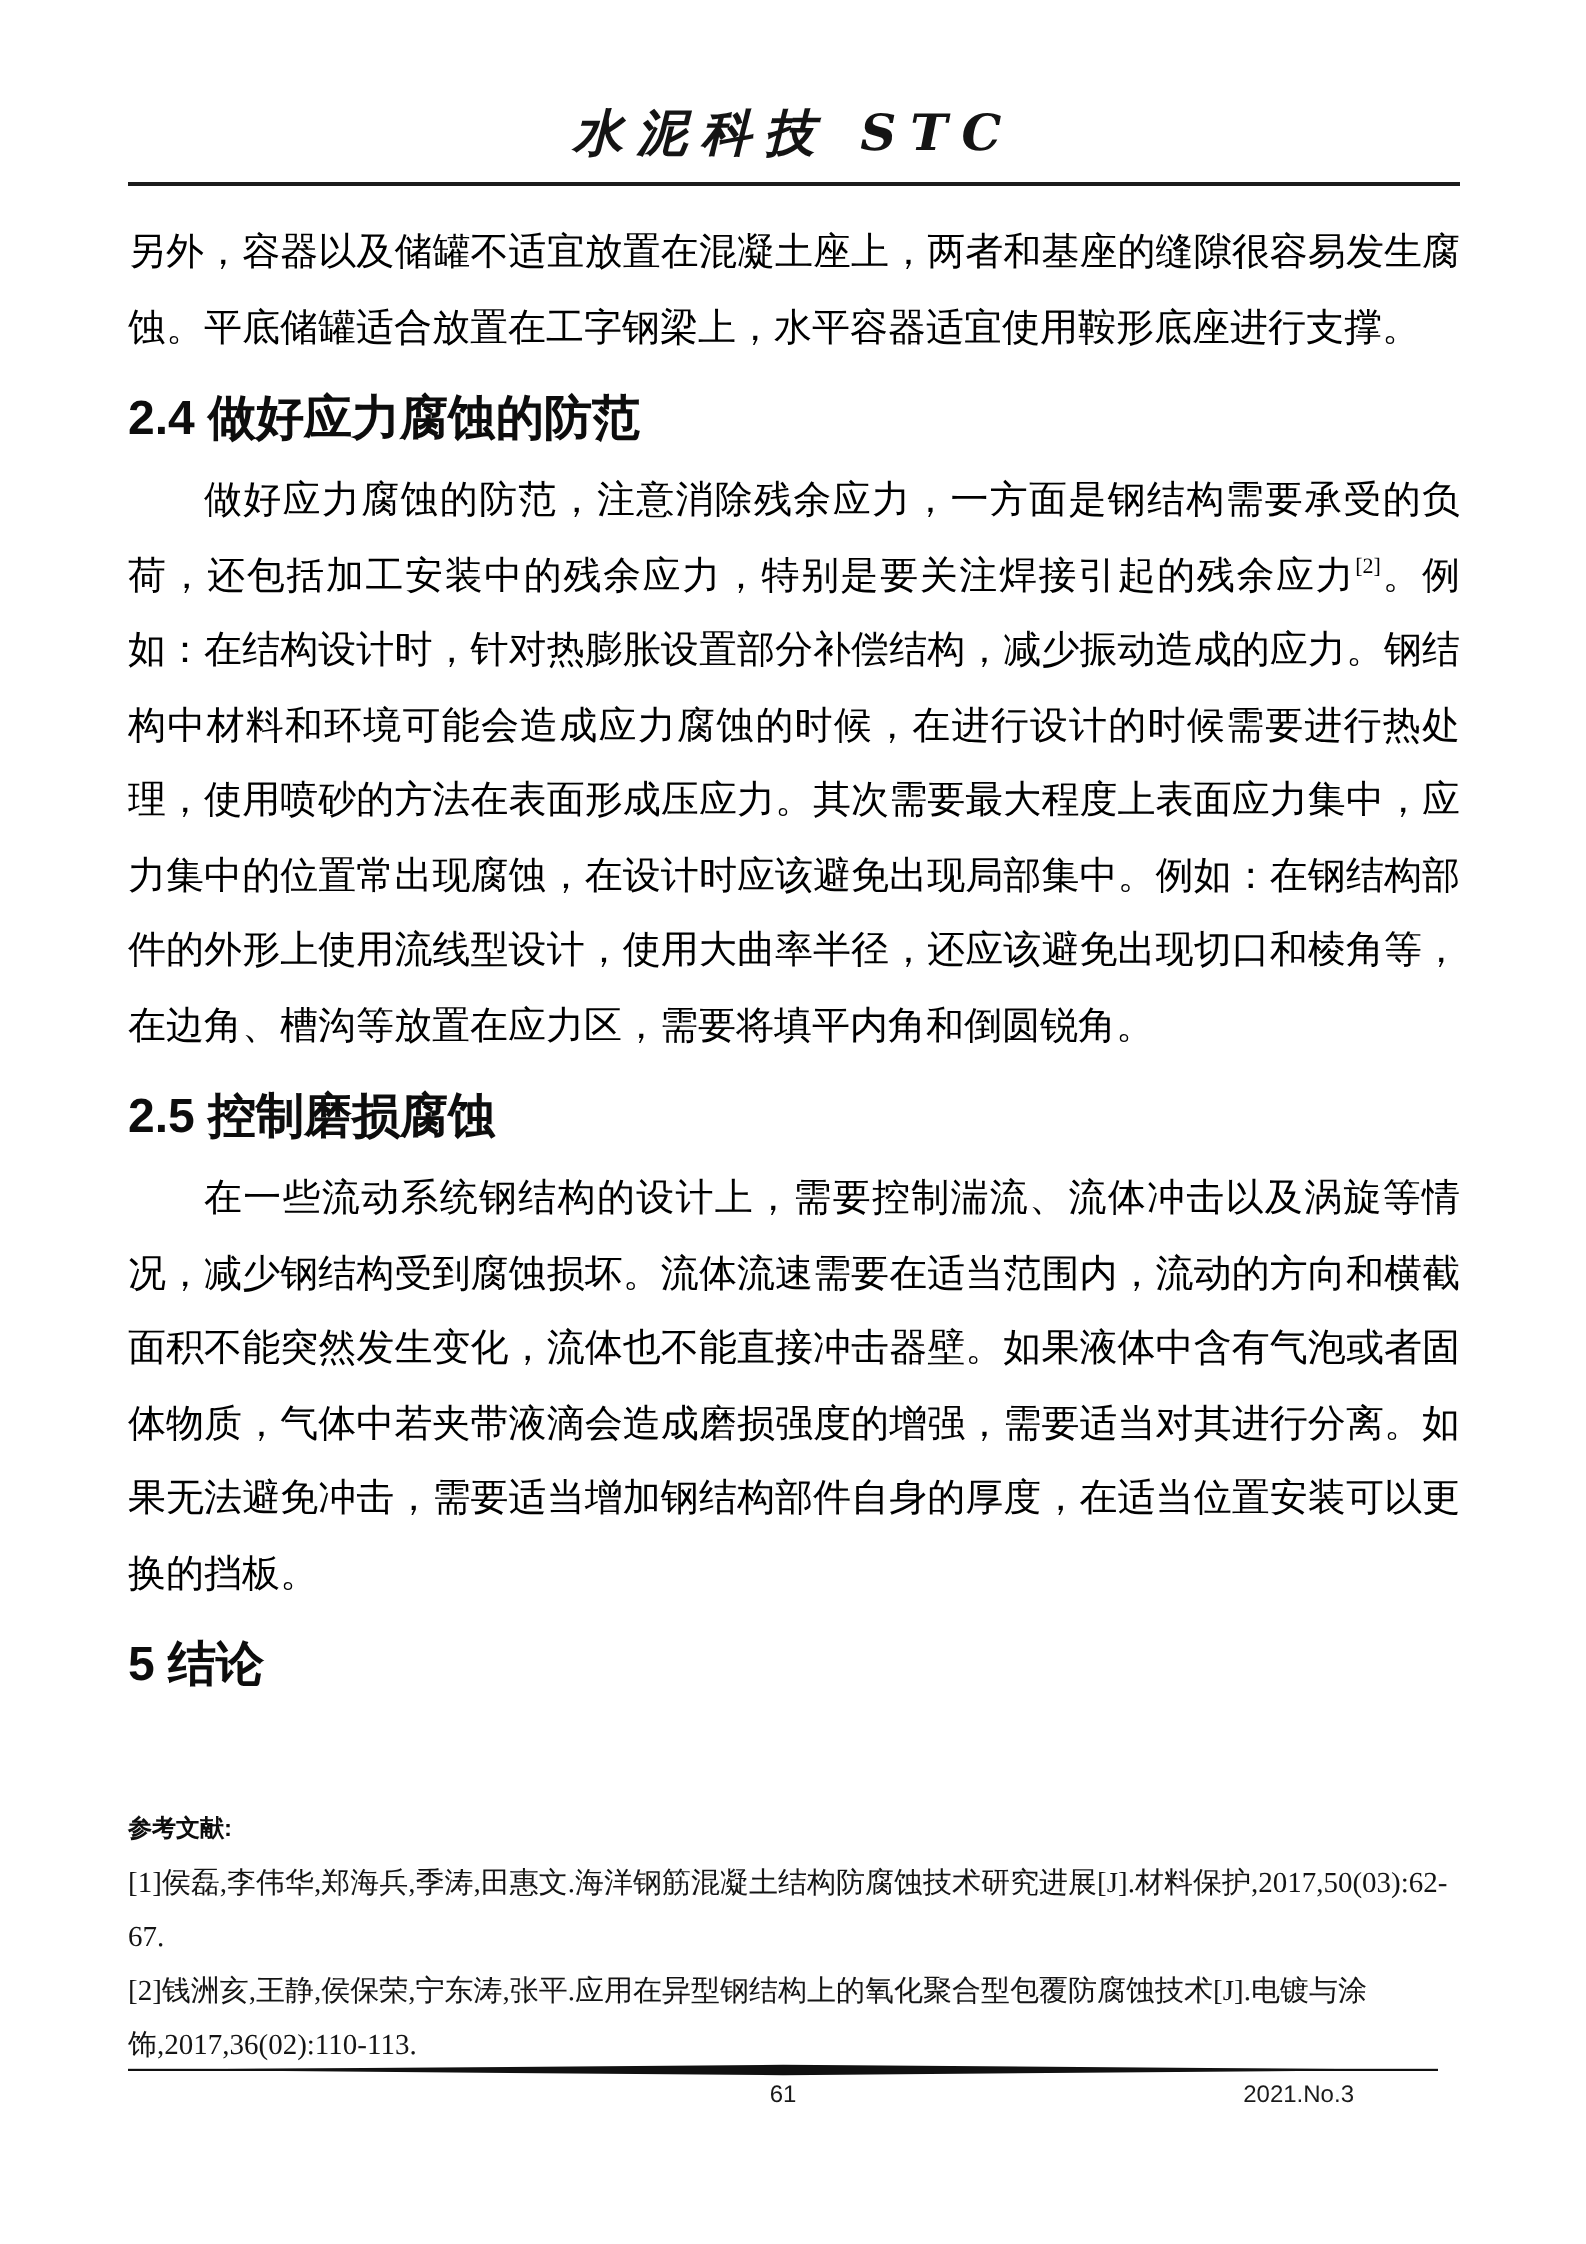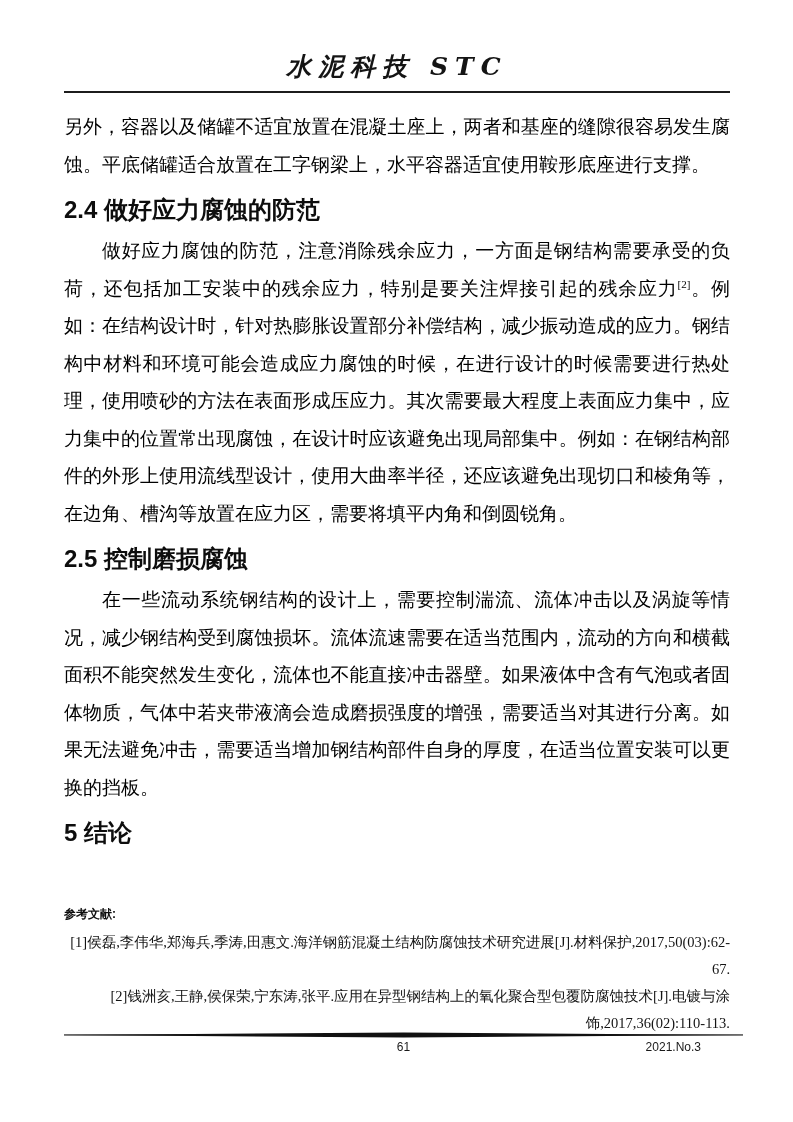--- a/index.html
+++ b/index.html
@@ -61,28 +61,28 @@
     font-weight: bold;
     font-size: 12px;
     line-height: 24px;
     margin-bottom: 3px;
     color: #0d0d0d;
   }
   .ref-item {
     margin: 0;
     font-size: 14.5px;
     line-height: 27px;
-    text-align: right;
+    text-align: left;
     color: #141414;
   }
   
   .page-footer {
     position: absolute;
     left: 64px;
-    right: 50px;
+    right: 74px;
     top: 1032px;
   }
   .footer-rule-svg { display: block; width: 100%; height: 6px; }
   .footer-text-row {
     position: relative;
     margin-top: 2px;
     height: 16px;
     font-family: "Liberation Sans", "DejaVu Sans", sans-serif;
     font-size: 12px;
     color: #1a1a1a;

